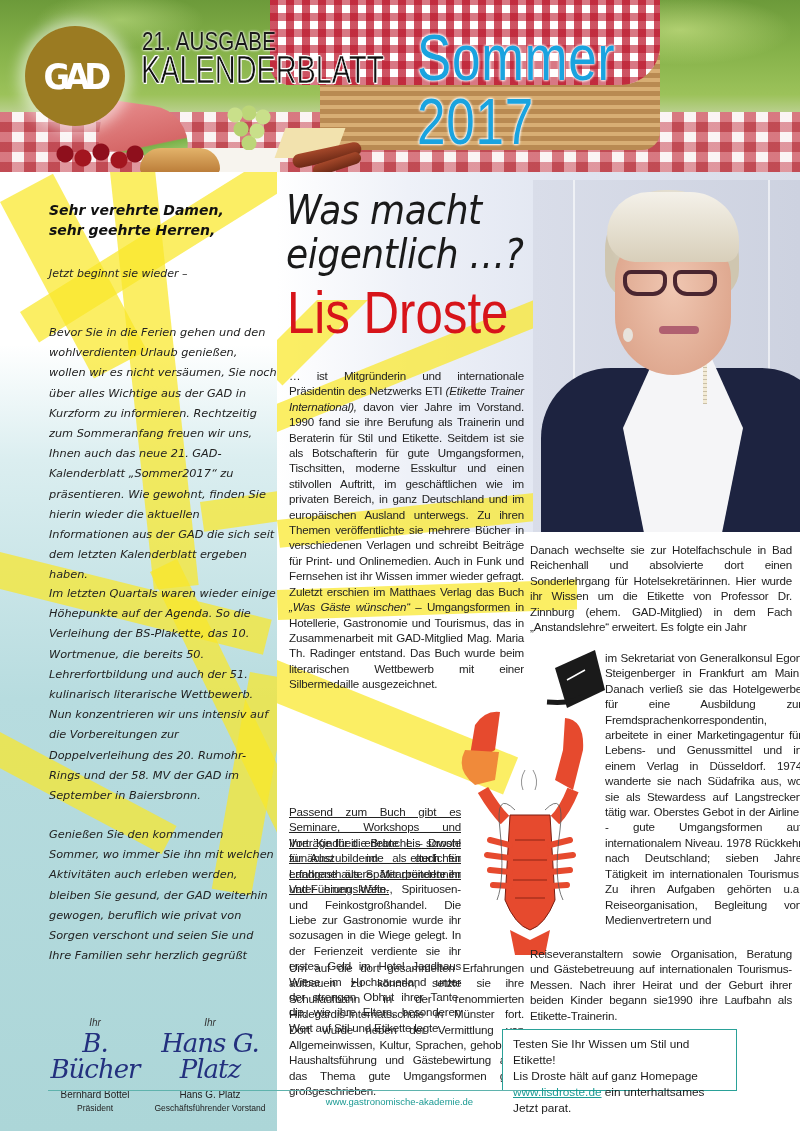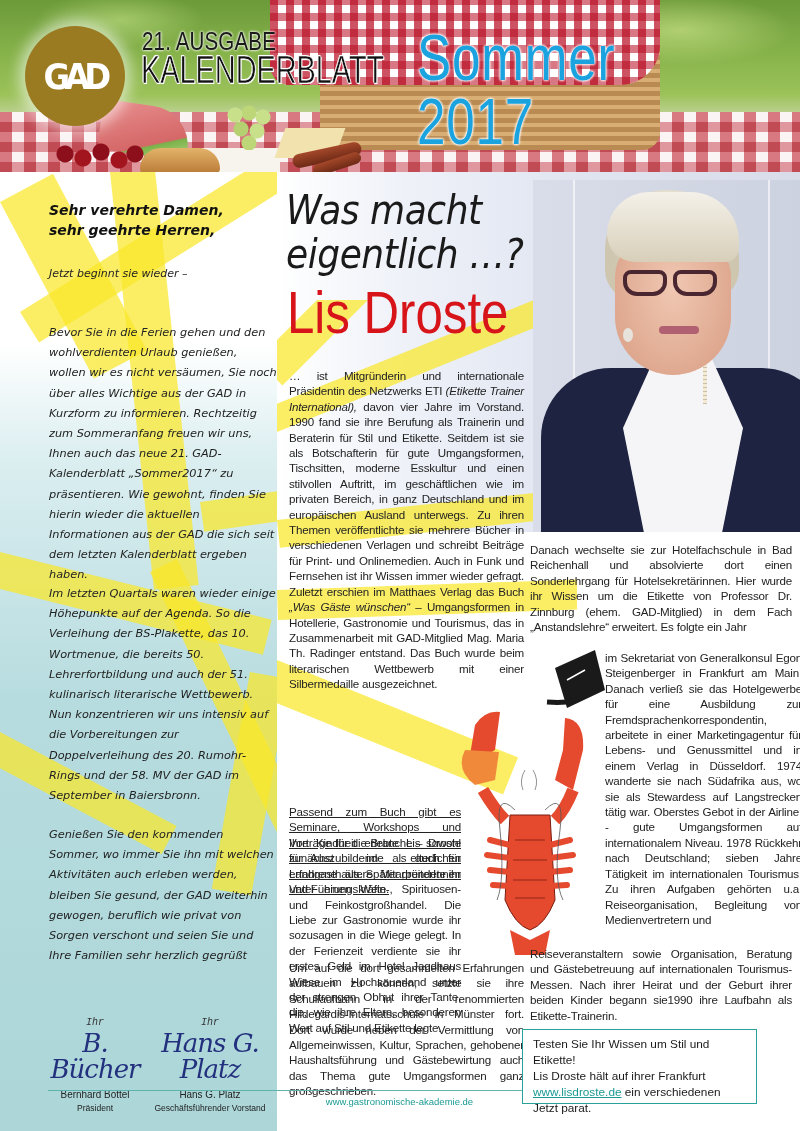--- a/index.html
+++ b/index.html
@@ -98,21 +98,21 @@
   .letter-body {
     position: absolute; left: 49px; font-family: "DejaVu Sans", sans-serif; font-style: italic;
     font-size: 11.3px; line-height: 20.2px; color: #222; width: 228px;
   }
   .p-intro { top: 264px; font-size: 11px; line-height: 19.5px; }
   .p1 { top: 323px; }
   .p2 { top: 584px; }
   .p3 { top: 825px; }
 
   .sign-block { position: absolute; top: 1017px; text-align: center; }
-  .sign-ihr { font-family: Liberation Mono, monospace; font-style: italic; font-size: 10px; color: #333; }
+  .sign-ihr { font-family: Liberation Sans, sans-serif; font-style: italic; font-size: 10px; color: #333; }
   .signature {
     font-family: "DejaVu Serif", serif; font-style: italic; font-size: 26px; color: #23307e;
     line-height: 26px; margin-top: 2px; letter-spacing: -1px;
   }
   .sign-name { font-size: 11px; color: #222; margin-top: 6px; transform: scaleX(0.9); }
   .sign-role { font-size: 9.5px; color: #222; margin-top: 2px; transform: scaleX(0.9); }
   .sign-1 { left: 40px; width: 110px; }
   .sign-2 { left: 145px; width: 130px; }
 
   .left-rule { position: absolute; left: 48px; top: 1090px; width: 232px; height: 1px; background: #5fb3ad; }
@@ -162,21 +162,21 @@
   .c1d { left: 289px; top: 945px; width: 235px; }
 
   .c2a { left: 530px; top: 542px; width: 262px; }
   .c2b { left: 595px; top: 650px; width: 197px; margin-left: 10px; }
 
   
   .lobster { position: absolute; left: 455px; top: 640px; width: 150px; height: 320px; }
 
   
   .quiz-box {
-    position: absolute; left: 522px; top: 1029px; width: 235px; height: 75px;
+    position: absolute; left: 502px; top: 1029px; width: 235px; height: 62px;
     border: 1.5px solid #2aa198; padding: 6px 10px; background: #fff;
     font-size: 11.8px; line-height: 16px; color: #1a1a1a;
   }
   .quiz-link { color: #1b9a93; text-decoration: underline; }
 
   .footer-rule { position: absolute; left: 277px; top: 1090px; width: 245px; height: 1px; background: #5fb3ad; }
   .footer-url {
     position: absolute; left: 277px; top: 1096px; width: 245px; text-align: center;
     font-size: 9.5px; color: #1b9a93;
   }
@@ -301,19 +301,19 @@
   <path d="M90 170 Q110 150 105 190 Q98 240 108 260" stroke="#555" stroke-width="0.8" fill="none"></path>
   <path d="M68 150 Q64 140 70 130 M80 150 Q84 140 78 130" stroke="#777" stroke-width="0.8" fill="none"></path>
 </svg>
 
 <div class="col-text c2a">Danach wechselte sie zur Hotelfachschule in Bad Reichenhall und absolvierte dort einen Sonderlehrgang für Hotelsekretärinnen. Hier wurde ihr Wissen um die Etikette von Professor Dr. Zinnburg (ehem. GAD-Mitglied) in dem Fach „Anstandslehre“ erweitert. Es folgte ein Jahr</div>
 <div class="col-text c2b">im Sekretariat von Generalkonsul Egon Steigenberger in Frankfurt am Main. Danach verließ sie das Hotelgewerbe für eine Ausbildung zur Fremdsprachenkorrespondentin, arbeitete in einer Marketingagentur für Lebens- und Genussmittel und in einem Verlag in Düsseldorf. 1974 wanderte sie nach Südafrika aus, wo sie als Stewardess auf Langstrecken tätig war. Oberstes Gebot in der Airline: -  gute Umgangsformen auf internationalem Niveau. 1978 Rückkehr nach Deutschland; sieben Jahre Tätigkeit im internationalen Tourismus. Zu ihren Aufgaben gehörten u.a. Reiseorganisation, Begleitung von Medienvertretern und</div>
 <div class="col-text" style="left:530px;top:946px;width:262px;">Reiseveranstaltern sowie Organisation, Beratung und Gästebetreuung auf internationalen Tourismus-Messen. Nach ihrer Heirat und der Geburt ihrer beiden Kinder begann sie1990 ihre Laufbahn als Etikette-Trainerin.</div>
 
 <div class="quiz-box">
   <div>Testen Sie Ihr Wissen um Stil und Etikette!</div>
-  <div>Lis Droste hält auf ihrer Frankfurt</div>
-  <div><a class="quiz-link">www.lisdroste.de</a><span> ein verschiedenen</span></div>
+  <div>Lis Droste hält auf ganz Homepage</div>
+  <div><a class="quiz-link">www.lisdroste.de</a><span> ein unterhaltsames</span></div>
   <div>Jetzt parat.</div>
 </div>
 
 <div class="footer-rule"></div>
 <div class="footer-url">www.gastronomische-akademie.de</div>
 
 </body></html>

